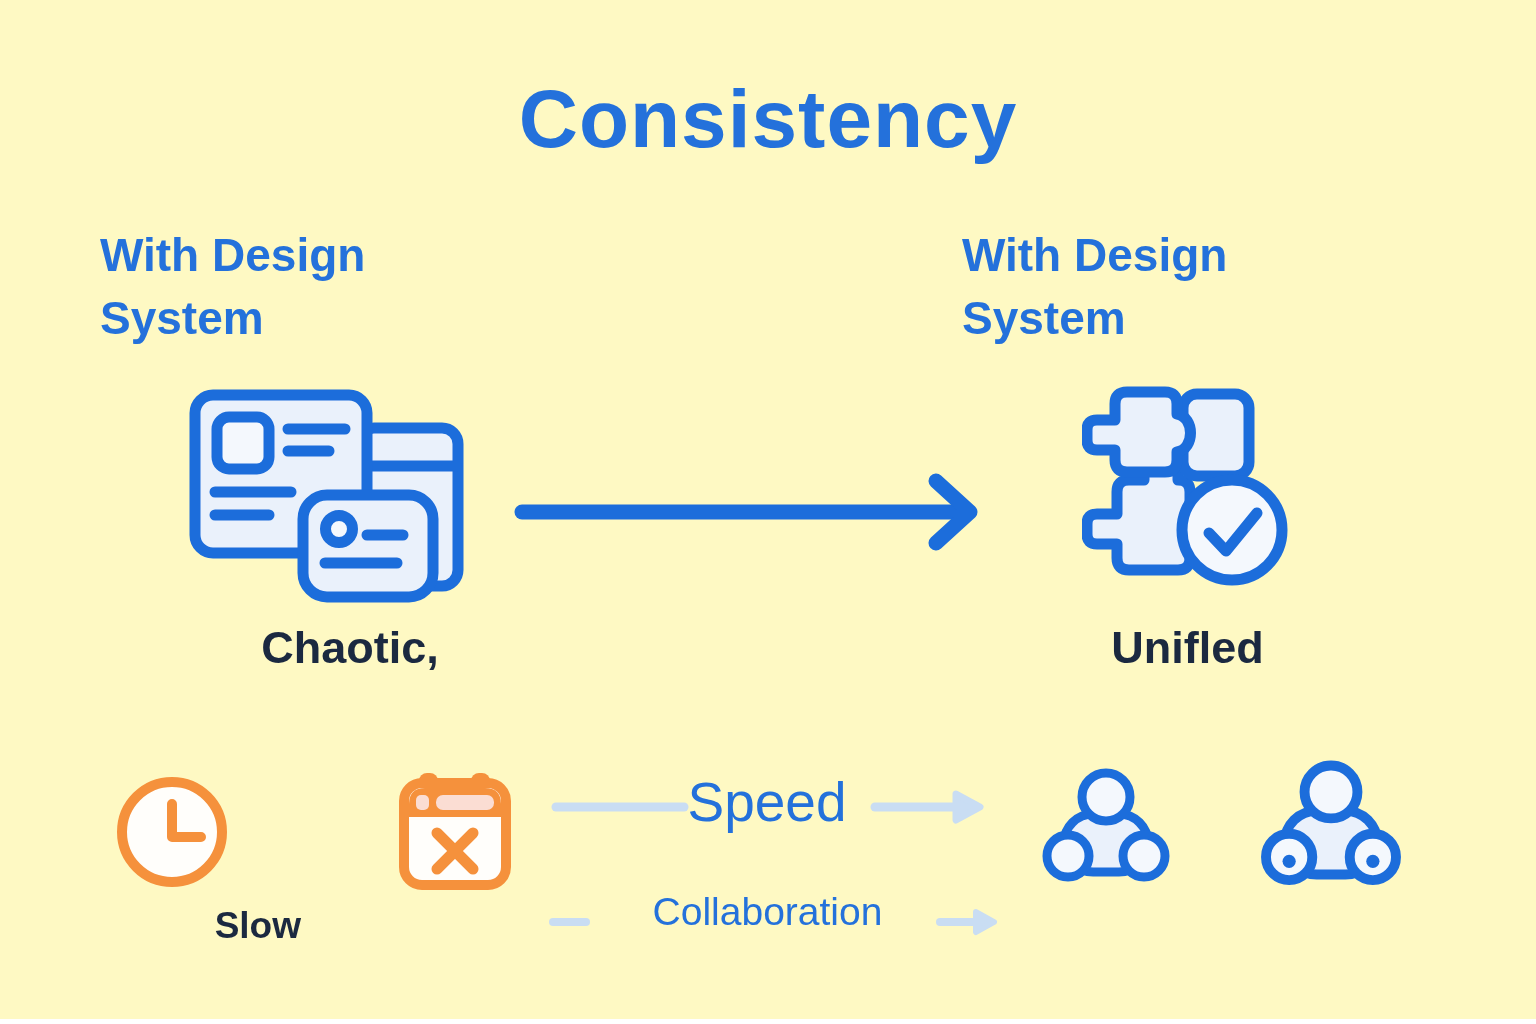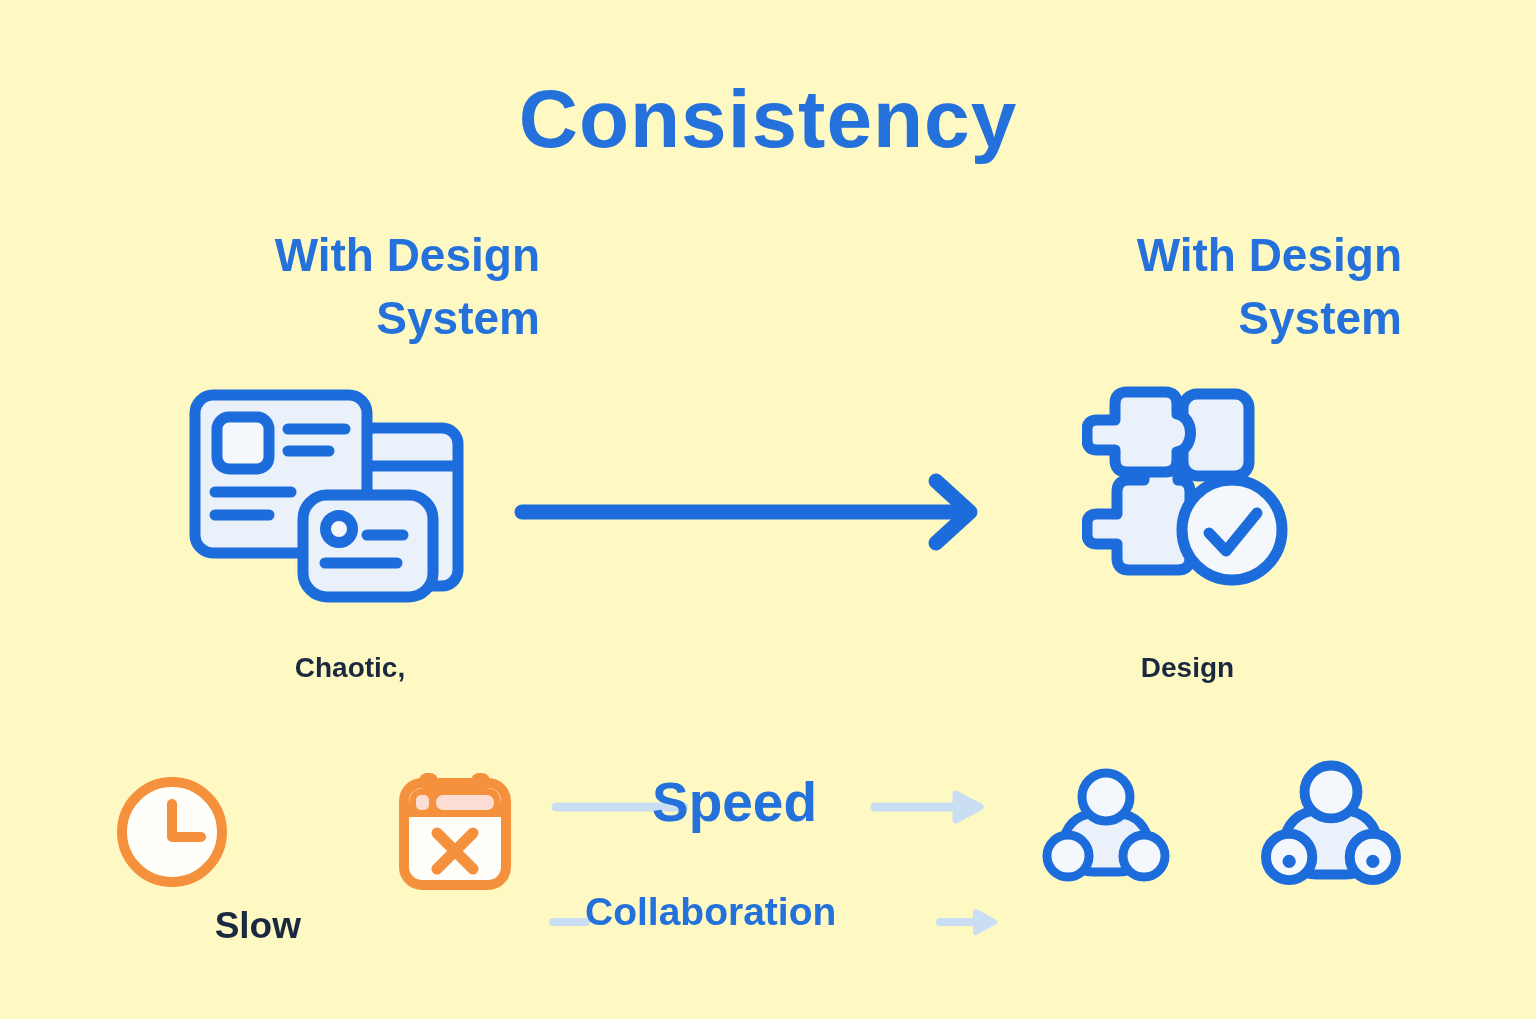--- a/index.html
+++ b/index.html
@@ -6,39 +6,39 @@
   .canvas{
     position:relative;width:1536px;height:1019px;background:#fef9c3;overflow:hidden;
     font-family:"Liberation Sans", sans-serif;color:#1b2940;
   }
   .abs{position:absolute;}
   .title{
     left:0;right:0;top:72px;text-align:center;
     font-size:82px;font-weight:700;color:#2471db;letter-spacing:1px;margin:0;
   }
   .heading{
-    top:224px;width:440px;text-align:right;
+    top:224px;width:440px;text-align:left;
     font-size:46px;line-height:63px;font-weight:700;color:#2471db;
   }
   .heading-left{left:100px;}
   .heading-right{left:962px;}
   .caption{
-    top:640px;text-align:center;color:#1b2940;
-    font-size:28px;line-height:56px;font-weight:600;
+    top:620px;text-align:center;color:#1b2940;
+    font-size:45px;line-height:56px;font-weight:600;
   }
   .caption-left{left:105px;width:490px;}
   .caption-right{left:955px;width:465px;}
   .bottom-label{
     top:902px;text-align:right;color:#1b2940;
     font-size:37px;line-height:48px;font-weight:600;
   }
   .slow-label{left:43px;width:258px;}
   .missed-label{left:328px;width:250px;}
   .rapid-label{left:1035px;width:380px;top:910px;}
-  .flow-word{color:#2471db;font-weight:700;text-align:left;}
+  .flow-word{color:#2471db;font-weight:400;text-align:center;}
   .speed-word{left:652px;width:230px;top:770px;font-size:55px;}
   .collab-word{left:585px;width:365px;top:890px;font-size:39px;}
   .icon-screens{left:188px;top:388px;}
   .icon-puzzle{left:1082px;top:384px;}
   .icon-main-arrow{left:514px;top:466px;}
   .icon-clock{left:111px;top:771px;}
   .icon-calendar{left:397px;top:770px;}
   .icon-people-1{left:1040px;top:768px;}
   .icon-people-2{left:1258px;top:760px;}
   .speed-line{left:550px;top:797px;}
@@ -107,21 +107,21 @@
       <path class="bl" d="M 45,8 H 83 Q 95,8 95,20 V 30 C 113,33 113,65 95,68 V 76 Q 95,88 83,88 H 45 Q 33,88 33,76 V 66 H 15 Q 5,66 5,56 V 46 Q 5,36 15,36 H 33 V 20 Q 33,8 45,8 Z"></path>
       <circle class="bl-white" cx="150" cy="146" r="50"></circle>
       <path class="bl-line" d="M 127,149 L 144,167 L 175,129"></path>
     </svg>
   </div>
 
   <div class="abs caption caption-left">
     <span>Chaotic,</span><br>
   </div>
   <div class="abs caption caption-right">
-    <span>Design</span><br>
+    <span>Unifled</span><br>
   </div>
 
   <div class="abs icon-clock">
     <svg width="122" height="122" viewBox="0 0 122 122" xmlns="http://www.w3.org/2000/svg">
       <circle class="or" cx="61" cy="61" r="50"></circle>
       <path class="or-line" style="stroke-width:10" d="M 61,33 V 66 H 90"></path>
     </svg>
   </div>
   <div class="abs bottom-label slow-label">
     <span>Slow</span><br>

